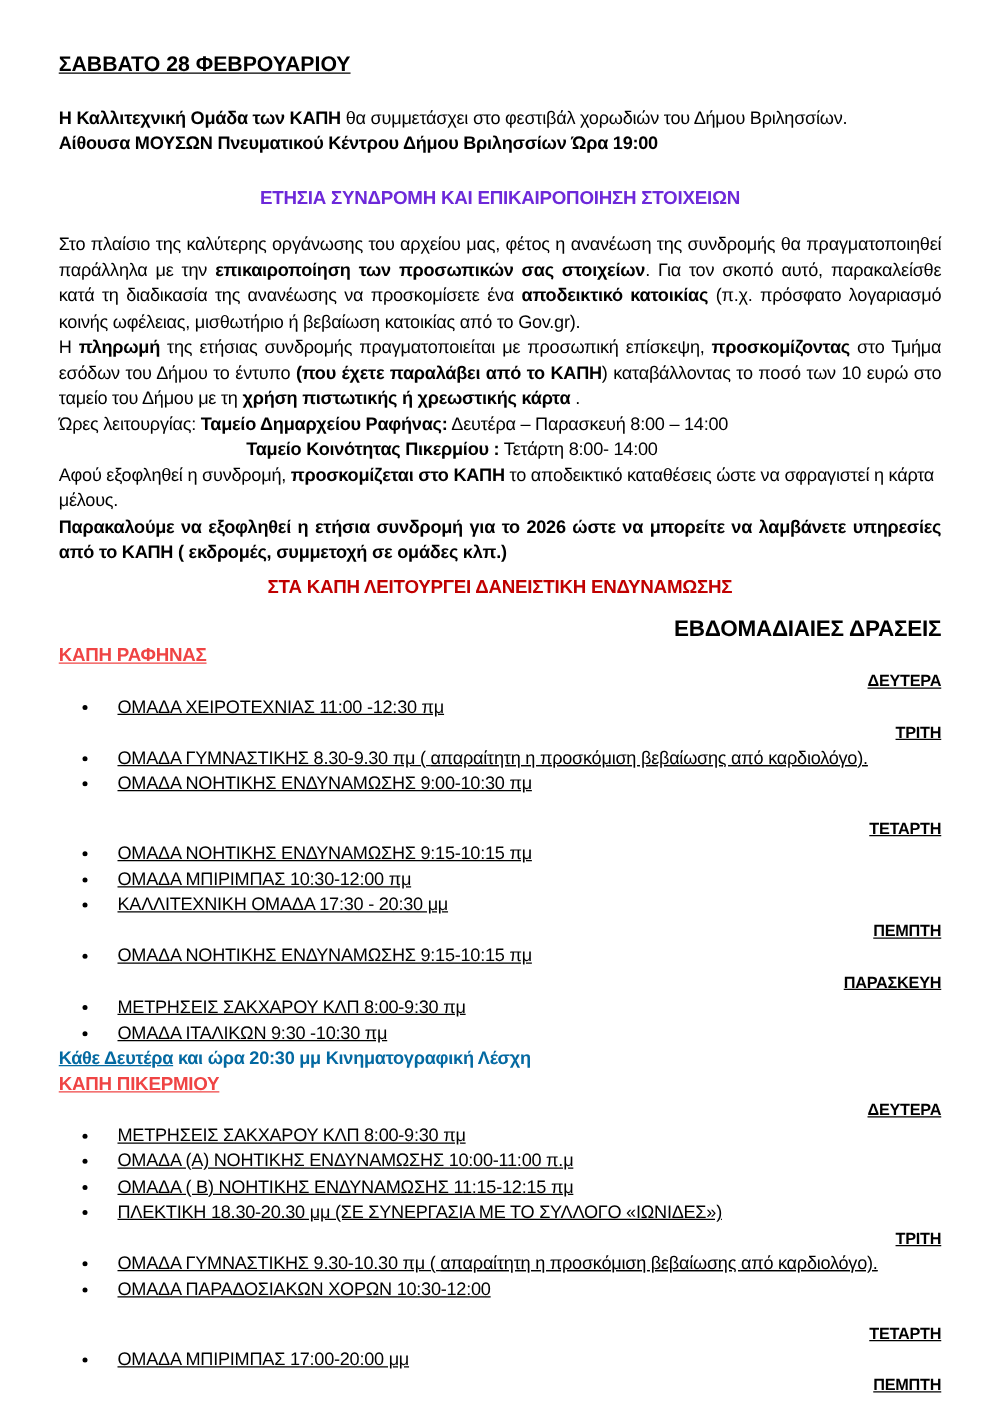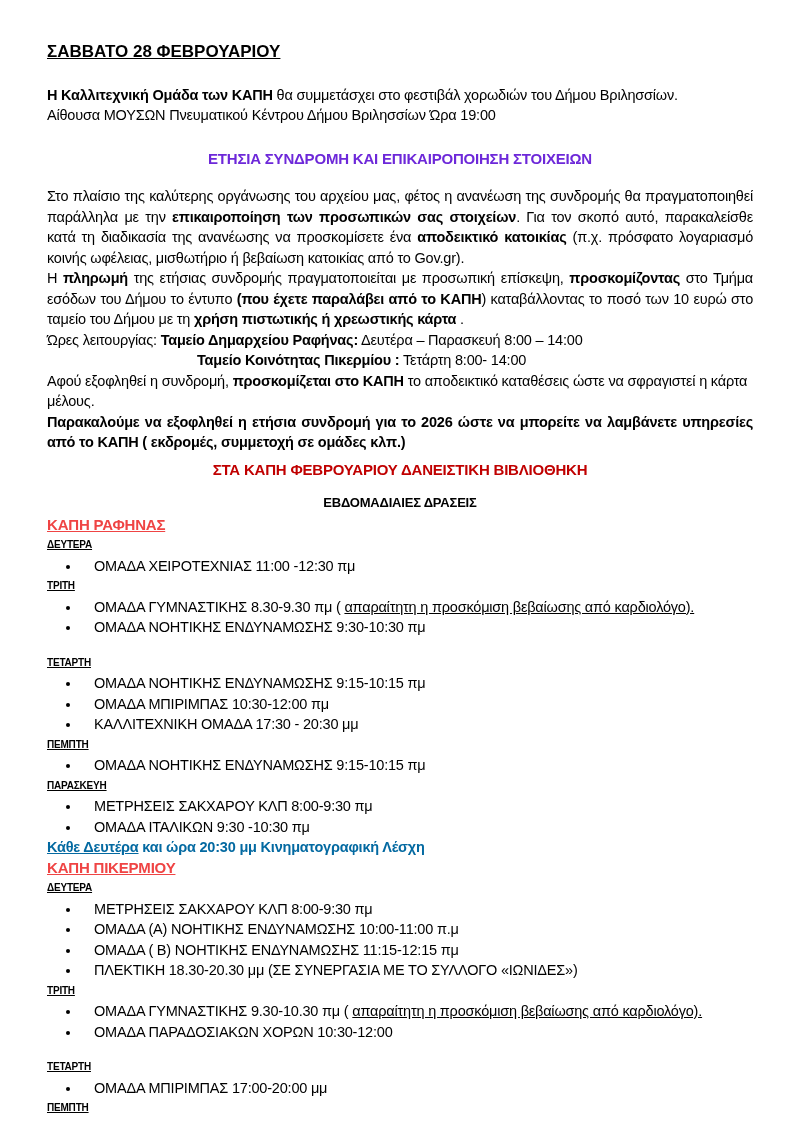--- a/index.html
+++ b/index.html
@@ -15,45 +15,45 @@
     letter-spacing:-0.2px;
   }
   .b{font-weight:bold;}
   .u{text-decoration:underline;margin-top:40px;}
   .doc-title{
     font-size:17px;font-weight:bold;text-decoration:underline;
     margin:0 0 22px 0;letter-spacing:0;
   }
   p{margin:0;}
   .intro{margin:0;}
-  .venue{font-weight:normal;margin:0 0 23px 0;}
+  .venue{font-weight:bold;margin:0 0 23px 0;}
   .red-heading{
     color:#6d28d9;font-weight:bold;text-align:center;
     font-size:15px;margin:0 0 17px 0;
   }
   .just{text-align:justify;}
   .hours2{margin-left:150px;}
   .reminder{font-weight:bold;text-align:justify;margin:0 0 7px 0;}
   .library-heading{
     color:#C00000;font-weight:bold;text-align:center;
     font-size:15px;margin:0 0 13px 0;
   }
   .weekly-heading{
-    font-weight:bold;text-align:center;font-size:13px;margin:0 0 1px 0;
+    font-weight:bold;text-align:right;font-size:18px;margin:0 0 1px 0;
   }
   .section-label{
     color:#ef4444;font-weight:bold;text-decoration:underline;
     font-size:15px;
   }
   .day-label{
-    font-weight:bold;text-decoration:underline;font-size:10px;
+    font-weight:bold;text-decoration:underline;font-size:13px;text-align:right;
   }
   .day-gap{margin-top:15px;}
   ul{margin:0;padding:0 0 0 34px;list-style:disc;}
-  li{padding-left:13px;}
+  li{padding-left:13px;text-decoration:underline;}
   .cinema-note{
     color:#0369a1;font-weight:bold;
   }
 </style>
 </head>
 <body>
 
 <div class="page">
 
   <h1 class="doc-title">ΣΑΒΒΑΤΟ 28 ΦΕΒΡΟΥΑΡΙΟΥ</h1>
@@ -63,34 +63,34 @@
 
   <h2 class="red-heading">ΕΤΗΣΙΑ ΣΥΝΔΡΟΜΗ ΚΑΙ ΕΠΙΚΑΙΡΟΠΟΙΗΣΗ ΣΤΟΙΧΕΙΩΝ</h2>
 
   <p class="just"><span>Στο πλαίσιο της καλύτερης οργάνωσης του αρχείου μας, φέτος η ανανέωση της συνδρομής θα πραγματοποιηθεί παράλληλα με την </span><span class="b">επικαιροποίηση των προσωπικών σας στοιχείων</span><span>. Για τον σκοπό αυτό, παρακαλείσθε κατά τη διαδικασία της ανανέωσης να προσκομίσετε ένα </span><span class="b">αποδεικτικό κατοικίας</span><span> (π.χ. πρόσφατο λογαριασμό κοινής ωφέλειας, μισθωτήριο ή βεβαίωση κατοικίας από το Gov.gr).</span></p>
   <p class="just"><span>Η </span><span class="b">πληρωμή</span><span> της ετήσιας συνδρομής πραγματοποιείται με προσωπική επίσκεψη, </span><span class="b">προσκομίζοντας</span><span> στο Τμήμα εσόδων του Δήμου το  έντυπο </span><span class="b">(που έχετε παραλάβει από το ΚΑΠΗ</span><span>) καταβάλλοντας το ποσό των 10 ευρώ στο ταμείο του Δήμου με τη </span><span class="b">χρήση πιστωτικής ή χρεωστικής κάρτα</span><span> .</span></p>
   <p><span>Ώρες λειτουργίας: </span><span class="b">Ταμείο Δημαρχείου Ραφήνας:</span><span> Δευτέρα – Παρασκευή 8:00 – 14:00</span></p>
   <p class="hours2"><span class="b">Ταμείο Κοινότητας Πικερμίου :</span><span> Τετάρτη 8:00- 14:00</span></p>
   <p><span>Αφού εξοφληθεί η συνδρομή, </span><span class="b">προσκομίζεται στο ΚΑΠΗ</span><span> το αποδεικτικό καταθέσεις ώστε να σφραγιστεί η κάρτα μέλους.</span></p>
   <p class="reminder">Παρακαλούμε να εξοφληθεί η ετήσια συνδρομή για το 2026 ώστε να μπορείτε να λαμβάνετε υπηρεσίες από το ΚΑΠΗ  ( εκδρομές, συμμετοχή σε ομάδες κλπ.)</p>
 
-  <h2 class="library-heading">ΣΤΑ ΚΑΠΗ ΦΕΒΡΟΥΑΡΙΟΥ ΔΑΝΕΙΣΤΙΚΗ ΒΙΒΛΙΟΘΗΚΗ</h2>
+  <h2 class="library-heading">ΣΤΑ ΚΑΠΗ ΛΕΙΤΟΥΡΓΕΙ ΔΑΝΕΙΣΤΙΚΗ ΕΝΔΥΝΑΜΩΣΗΣ</h2>
   <h3 class="weekly-heading">ΕΒΔΟΜΑΔΙΑΙΕΣ ΔΡΑΣΕΙΣ</h3>
 
   <section>
     <div class="section-label">ΚΑΠΗ ΡΑΦΗΝΑΣ</div>
     <div>
         <div class="day-label">ΔΕΥΤΕΡΑ</div>
         <ul>
           <li><span>ΟΜΑΔΑ ΧΕΙΡΟΤΕΧΝΙΑΣ 11:00 -12:30 πμ</span></li>
         </ul>
         <div class="day-label">ΤΡΙΤΗ</div>
         <ul>
           <li><span>ΟΜΑΔΑ ΓΥΜΝΑΣΤΙΚΗΣ  8.30-9.30 πμ ( </span><span class="u">απαραίτητη  η προσκόμιση βεβαίωσης από καρδιολόγο).</span></li>
-          <li><span>ΟΜΑΔΑ ΝΟΗΤΙΚΗΣ ΕΝΔΥΝΑΜΩΣΗΣ 9:30-10:30 πμ</span></li>
+          <li><span>ΟΜΑΔΑ ΝΟΗΤΙΚΗΣ ΕΝΔΥΝΑΜΩΣΗΣ 9:00-10:30 πμ</span></li>
         </ul>
         <div class="day-label day-gap">ΤΕΤΑΡΤΗ</div>
         <ul>
           <li><span>ΟΜΑΔΑ ΝΟΗΤΙΚΗΣ ΕΝΔΥΝΑΜΩΣΗΣ 9:15-10:15 πμ</span></li>
           <li><span>ΟΜΑΔΑ ΜΠΙΡΙΜΠΑΣ 10:30-12:00 πμ</span></li>
           <li><span>ΚΑΛΛΙΤΕΧΝΙΚΗ ΟΜΑΔΑ 17:30 - 20:30 μμ</span></li>
         </ul>
         <div class="day-label">ΠΕΜΠΤΗ</div>
         <ul>
           <li><span>ΟΜΑΔΑ ΝΟΗΤΙΚΗΣ ΕΝΔΥΝΑΜΩΣΗΣ 9:15-10:15 πμ</span></li>

